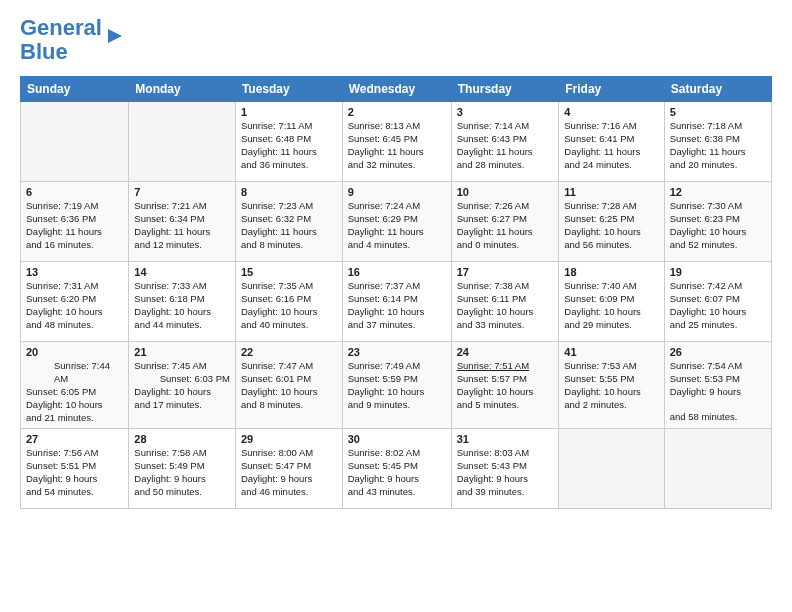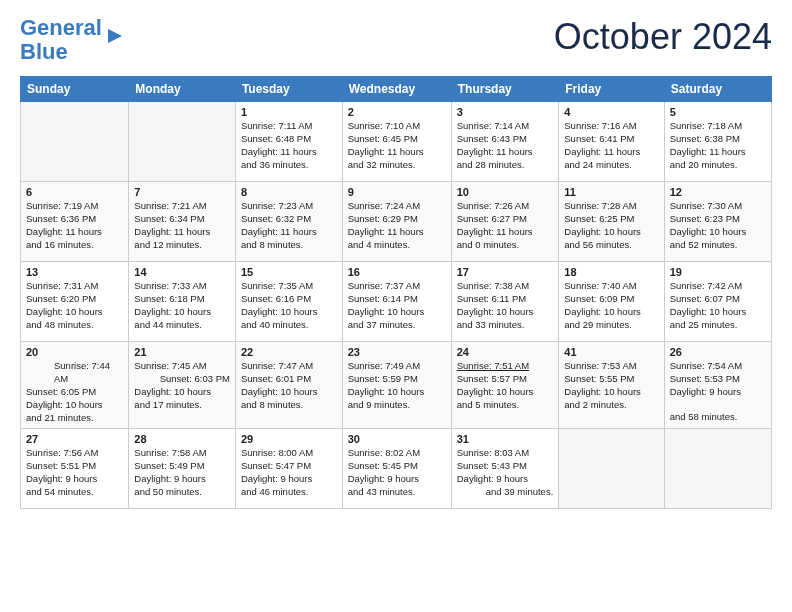--- a/index.html
+++ b/index.html
@@ -93,21 +93,20 @@
       <div style="display:flex;align-items:center;">
         <span class="logo-text">
           <span>General</span><br><span style="color:#3a7abf;">Blue</span>
         </span>
         <svg width="22" height="22" viewBox="0 0 22 22" style="margin-left:2px;margin-top:-8px;">
           <polygon points="4,4 18,11 4,18" fill="#3a7abf"></polygon>
         </svg>
       </div>
     </div>
     <div class="title-area">
-      <div class="month-title">October 2024</div>
     </div>
   </div>
 
   <table>
     <thead>
       <tr>
       <th>Sunday</th>
           <th>Monday</th>
           <th>Tuesday</th>
           <th>Wednesday</th>
@@ -122,21 +121,21 @@
           <td class="empty"></td>
           <td>
             <span class="day-num">1</span>
             <span style="display: block; line-height: 1.35;">Sunrise: 7:11 AM</span>
             <span style="display: block; line-height: 1.35;">Sunset: 6:48 PM</span>
             <span style="display: block; line-height: 1.35;">Daylight: 11 hours</span>
             <span style="display: block; line-height: 1.35;">and 36 minutes.</span>
           </td>
           <td>
             <span class="day-num">2</span>
-            <span style="display: block; line-height: 1.35;">Sunrise: 7:10 AM</span>
+            <span style="display: block; line-height: 1.35;">Sunrise: 8:13 AM</span>
             <span style="display: block; line-height: 1.35;">Sunset: 6:45 PM</span>
             <span style="display: block; line-height: 1.35;">Daylight: 11 hours</span>
             <span style="display: block; line-height: 1.35;">and 32 minutes.</span>
           </td>
           <td>
             <span class="day-num">3</span>
             <span style="display: block; line-height: 1.35;">Sunrise: 7:14 AM</span>
             <span style="display: block; line-height: 1.35;">Sunset: 6:43 PM</span>
             <span style="display: block; line-height: 1.35;">Daylight: 11 hours</span>
             <span style="display: block; line-height: 1.35;">and 28 minutes.</span>
@@ -336,20 +335,20 @@
             <span style="display: block; line-height: 1.35;">Sunrise: 8:02 AM</span>
             <span style="display: block; line-height: 1.35;">Sunset: 5:45 PM</span>
             <span style="display: block; line-height: 1.35;">Daylight: 9 hours</span>
             <span style="display: block; line-height: 1.35;">and 43 minutes.</span>
           </td>
           <td>
             <span class="day-num">31</span>
             <span style="display: block; line-height: 1.35;">Sunrise: 8:03 AM</span>
             <span style="display: block; line-height: 1.35;">Sunset: 5:43 PM</span>
             <span style="display: block; line-height: 1.35;">Daylight: 9 hours</span>
-            <span style="display: block; line-height: 1.35; text-align: right;">and 39 minutes.</span>
+            <span style="display: block; line-height: 1.35;">and 39 minutes.</span>
           </td>
           <td class="empty"></td>
           <td class="empty"></td>
         </tr>
       </tbody>
   </table>
 </div>
 
 </body></html>

